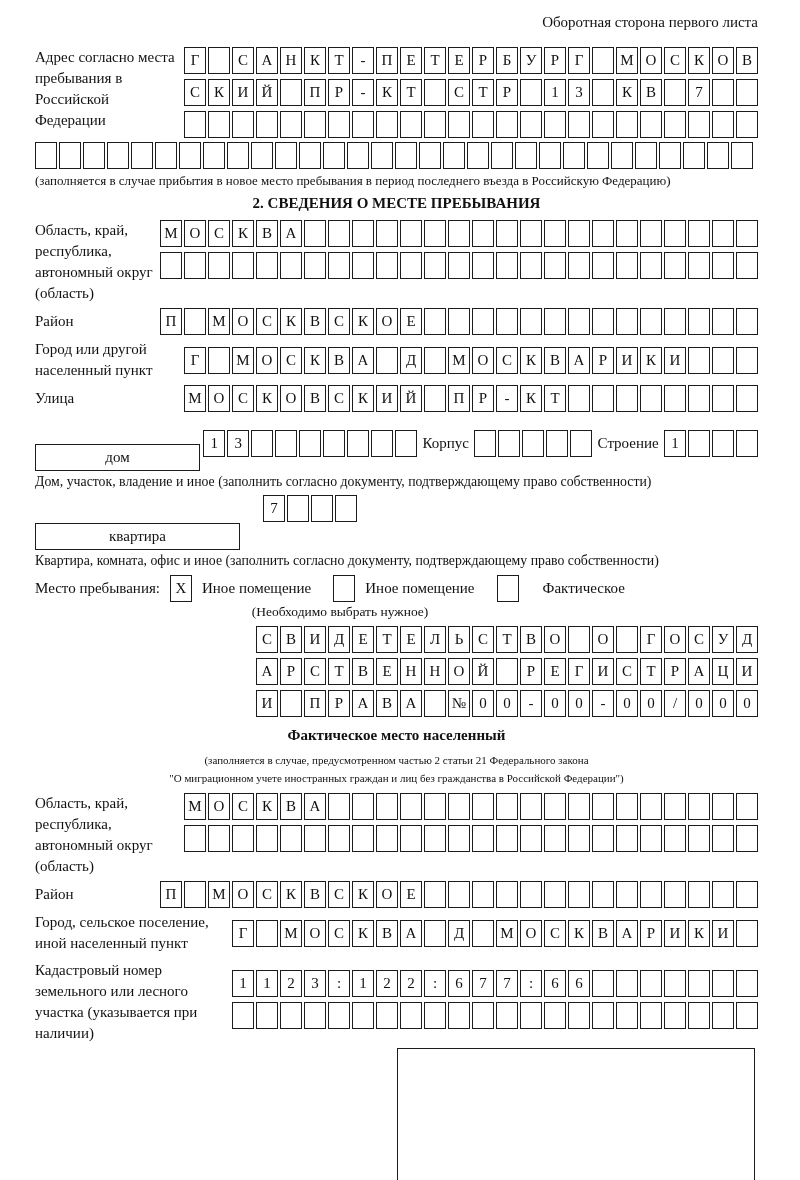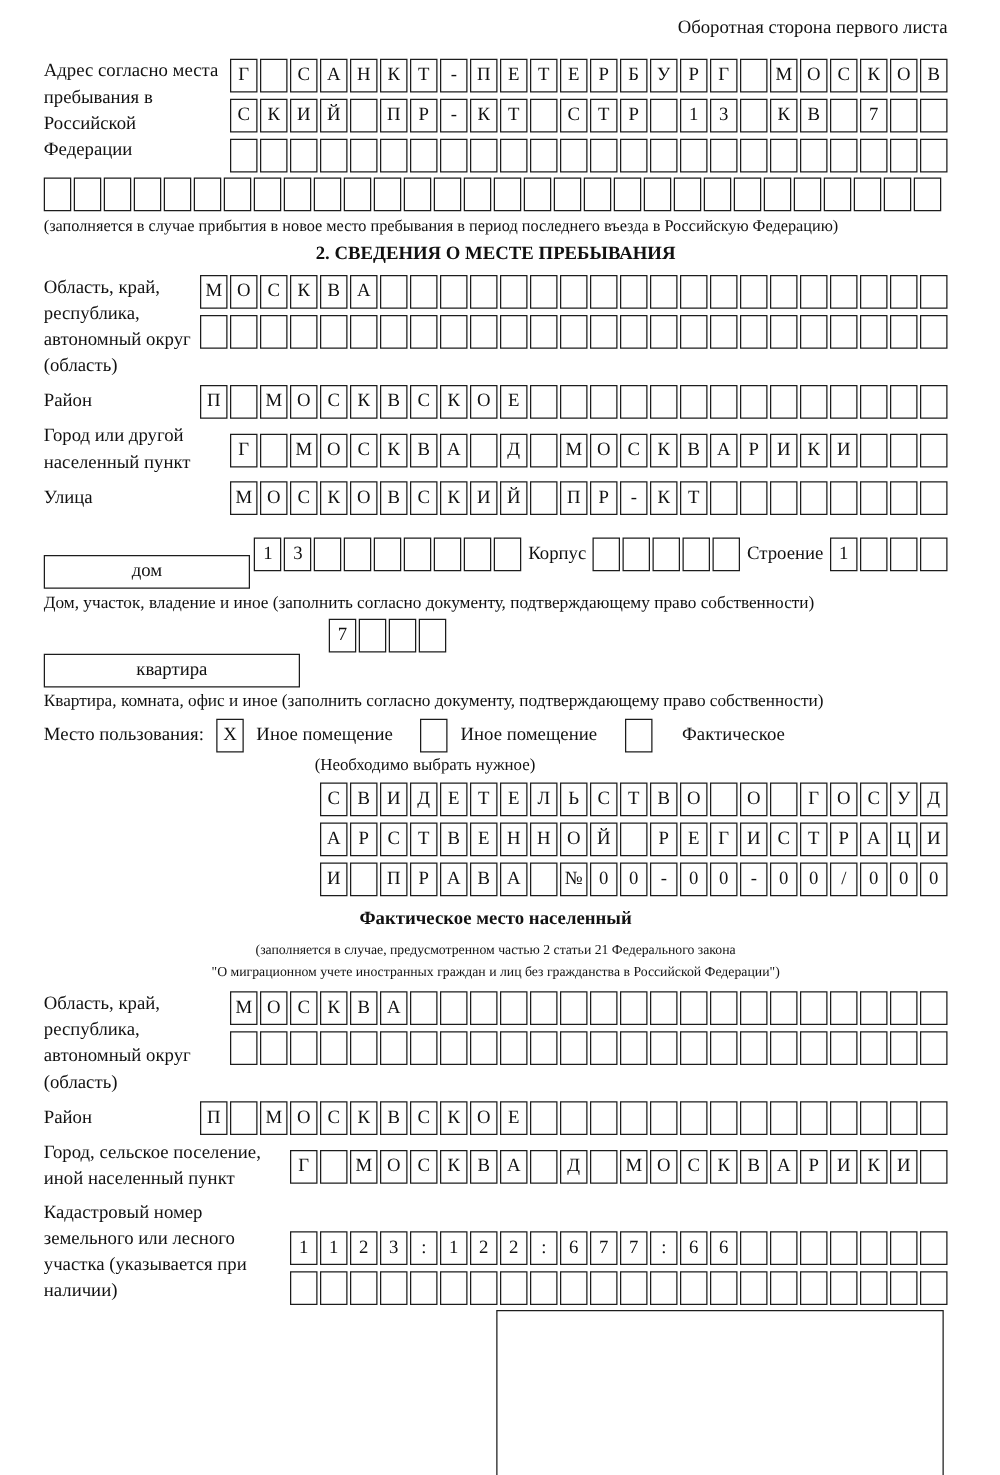--- a/index.html
+++ b/index.html
@@ -364,21 +364,21 @@
     <div class="boxes left">
         <div class="cell">7</div>
         <div class="cell"></div>
         <div class="cell"></div>
         <div class="cell"></div>
       </div>
   </div>
   <div class="cap-left">Квартира, комната, офис и иное (заполнить согласно документу, подтверждающему право собственности)</div>
 
   <div class="mesto-row">
-    <span class="lbl">Место пользования:</span>
+    <span class="lbl">Место пребывания:</span>
     <div class="cell">X</div>
     <span class="lbl">Иное помещение</span>
     <div class="cell gap"></div>
     <span class="lbl">Иное помещение</span>
     <div class="cell gap"></div>
     <span class="lbl" style="margin-left:14px;">Фактическое</span>
   </div>
   <div class="mesto-note">(Необходимо выбрать нужное)</div>
 
   <div class="frow top">
@@ -571,21 +571,21 @@
         <div class="cell">В</div>
         <div class="cell">А</div>
         <div class="cell">Р</div>
         <div class="cell">И</div>
         <div class="cell">К</div>
         <div class="cell">И</div>
         <div class="cell"></div>
       </div>
   </div>
 
-  <div class="frow top" style="margin-top:6px;align-items:flex-end;">
+  <div class="frow top" style="margin-top:6px;">
     <div class="lbl" style="width:175px;">Кадастровый номер земельного или лесного участка (указывается при наличии)</div>
     <div class="rowcol" style="margin-top:10px;">
       <div class="boxes">
           <div class="cell">1</div>
           <div class="cell">1</div>
           <div class="cell">2</div>
           <div class="cell">3</div>
           <div class="cell">:</div>
           <div class="cell">1</div>
           <div class="cell">2</div>

